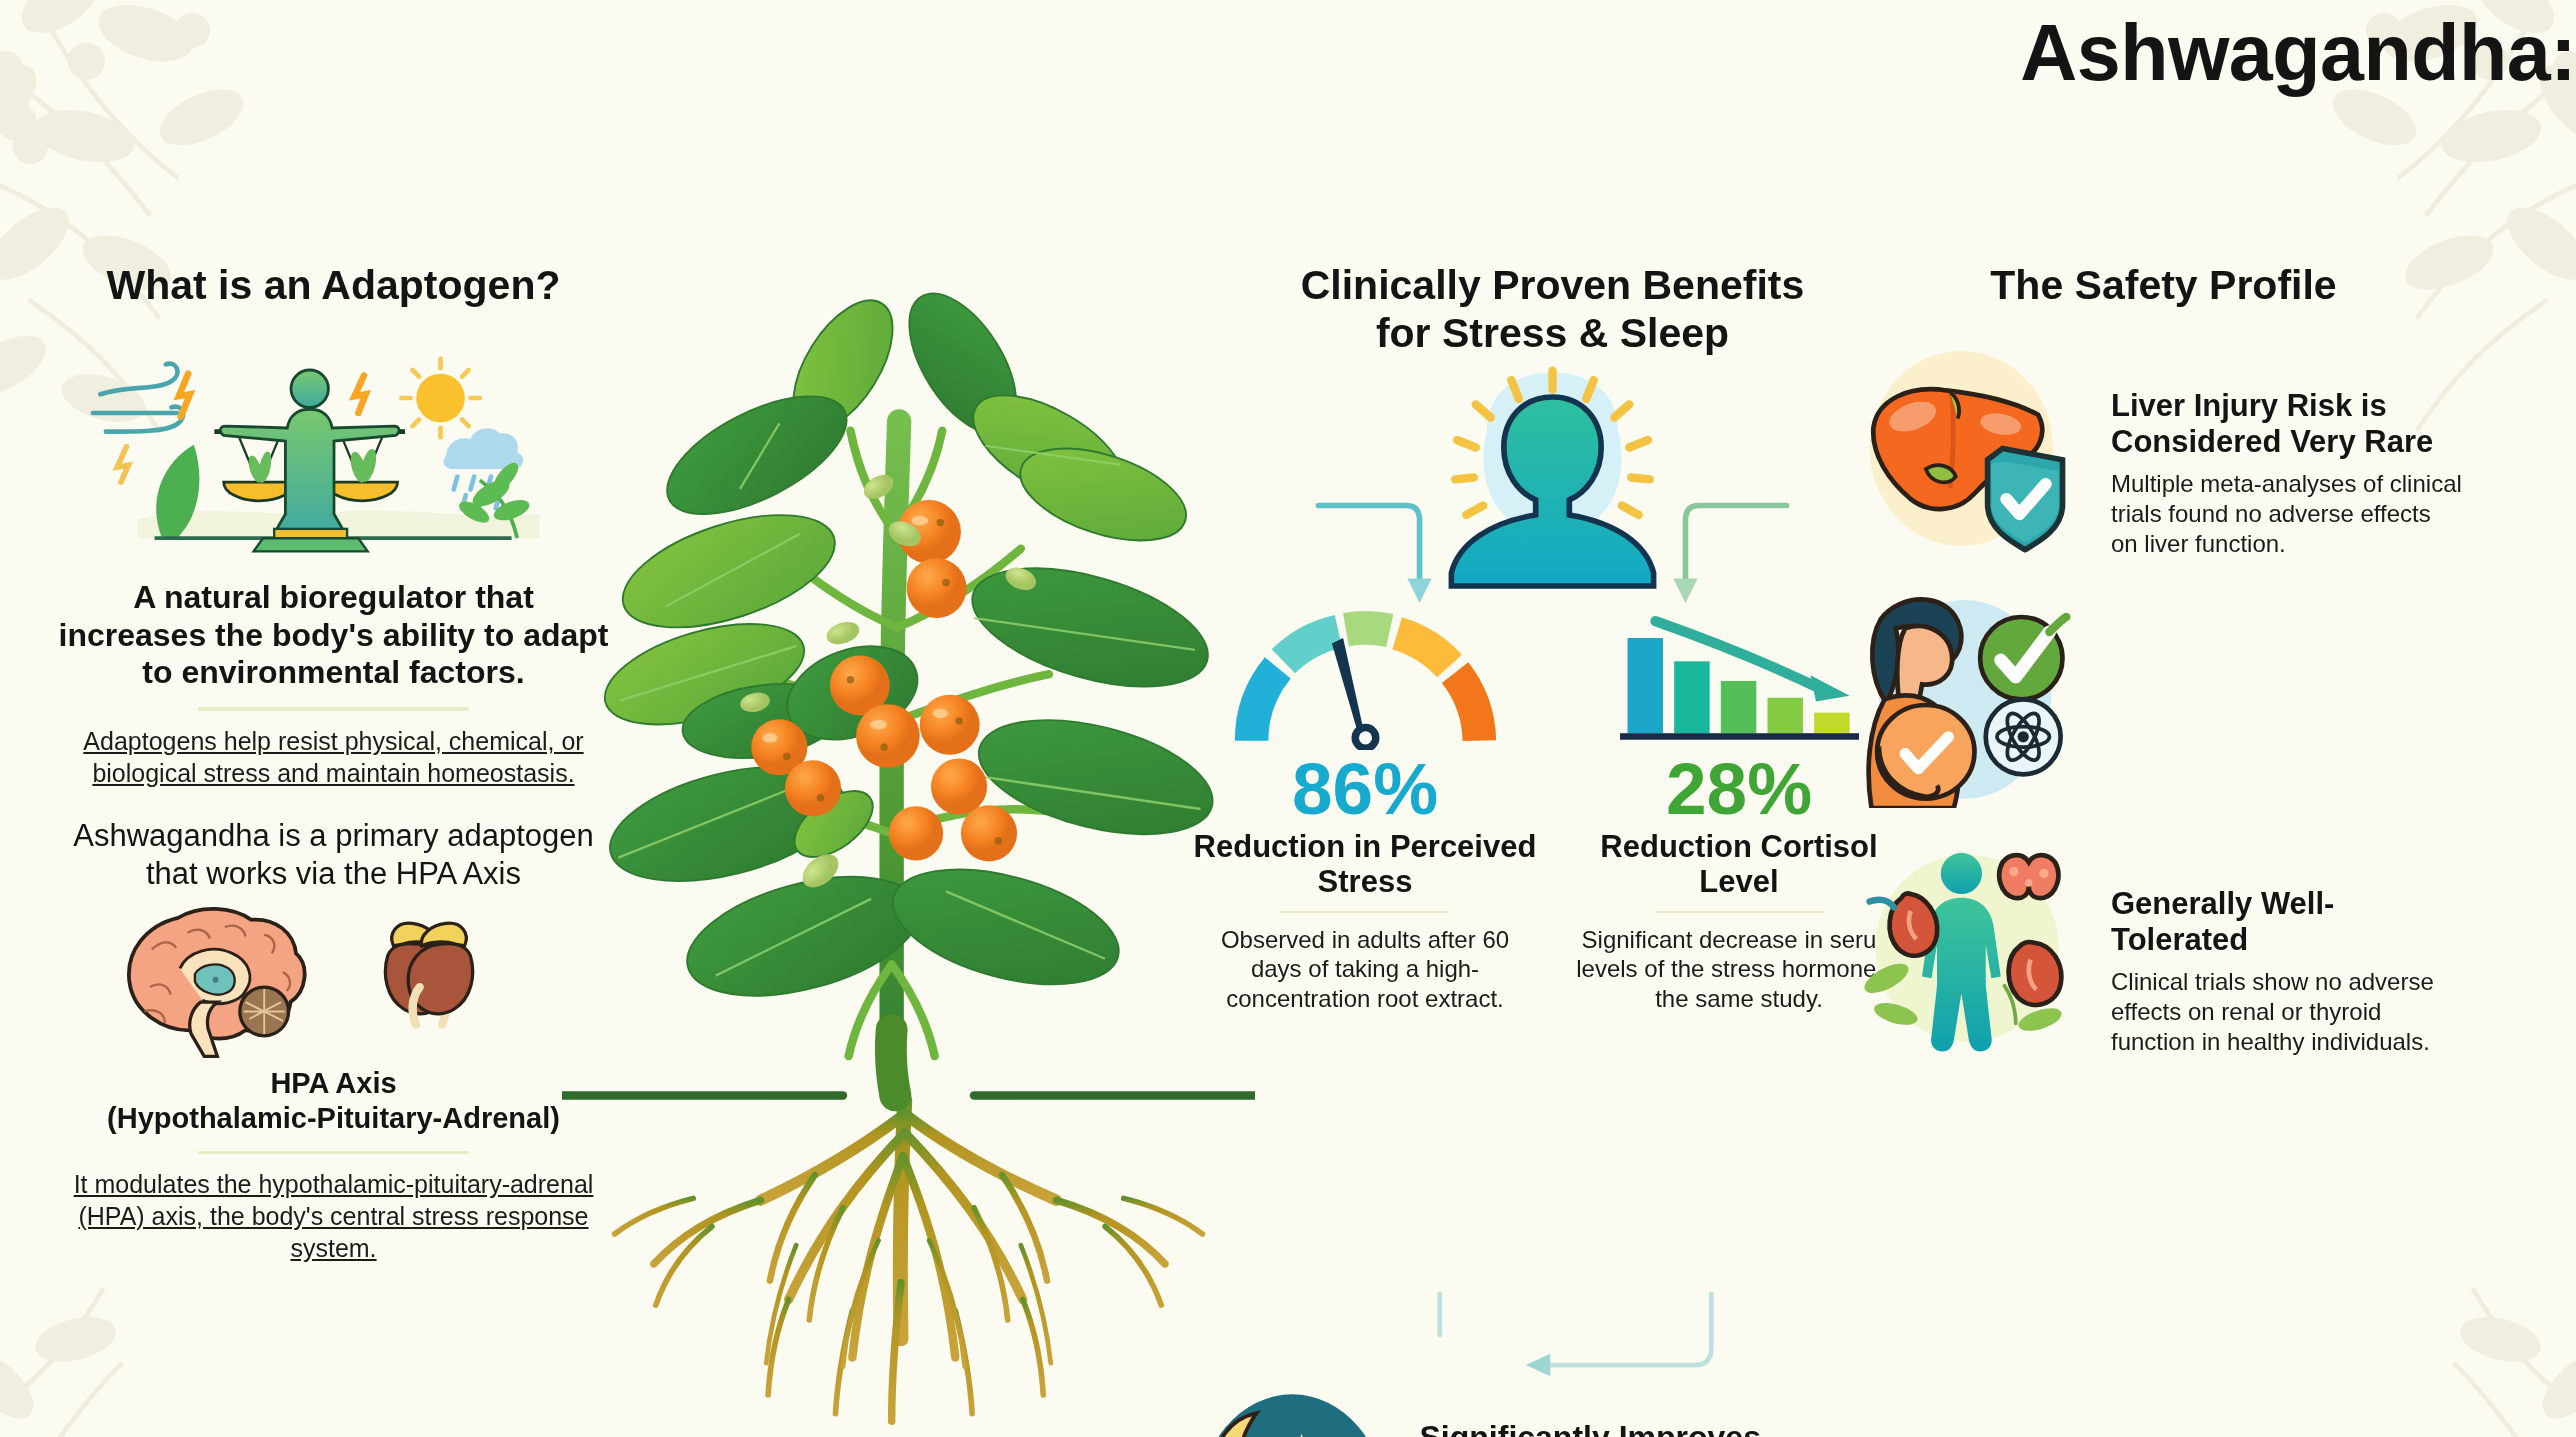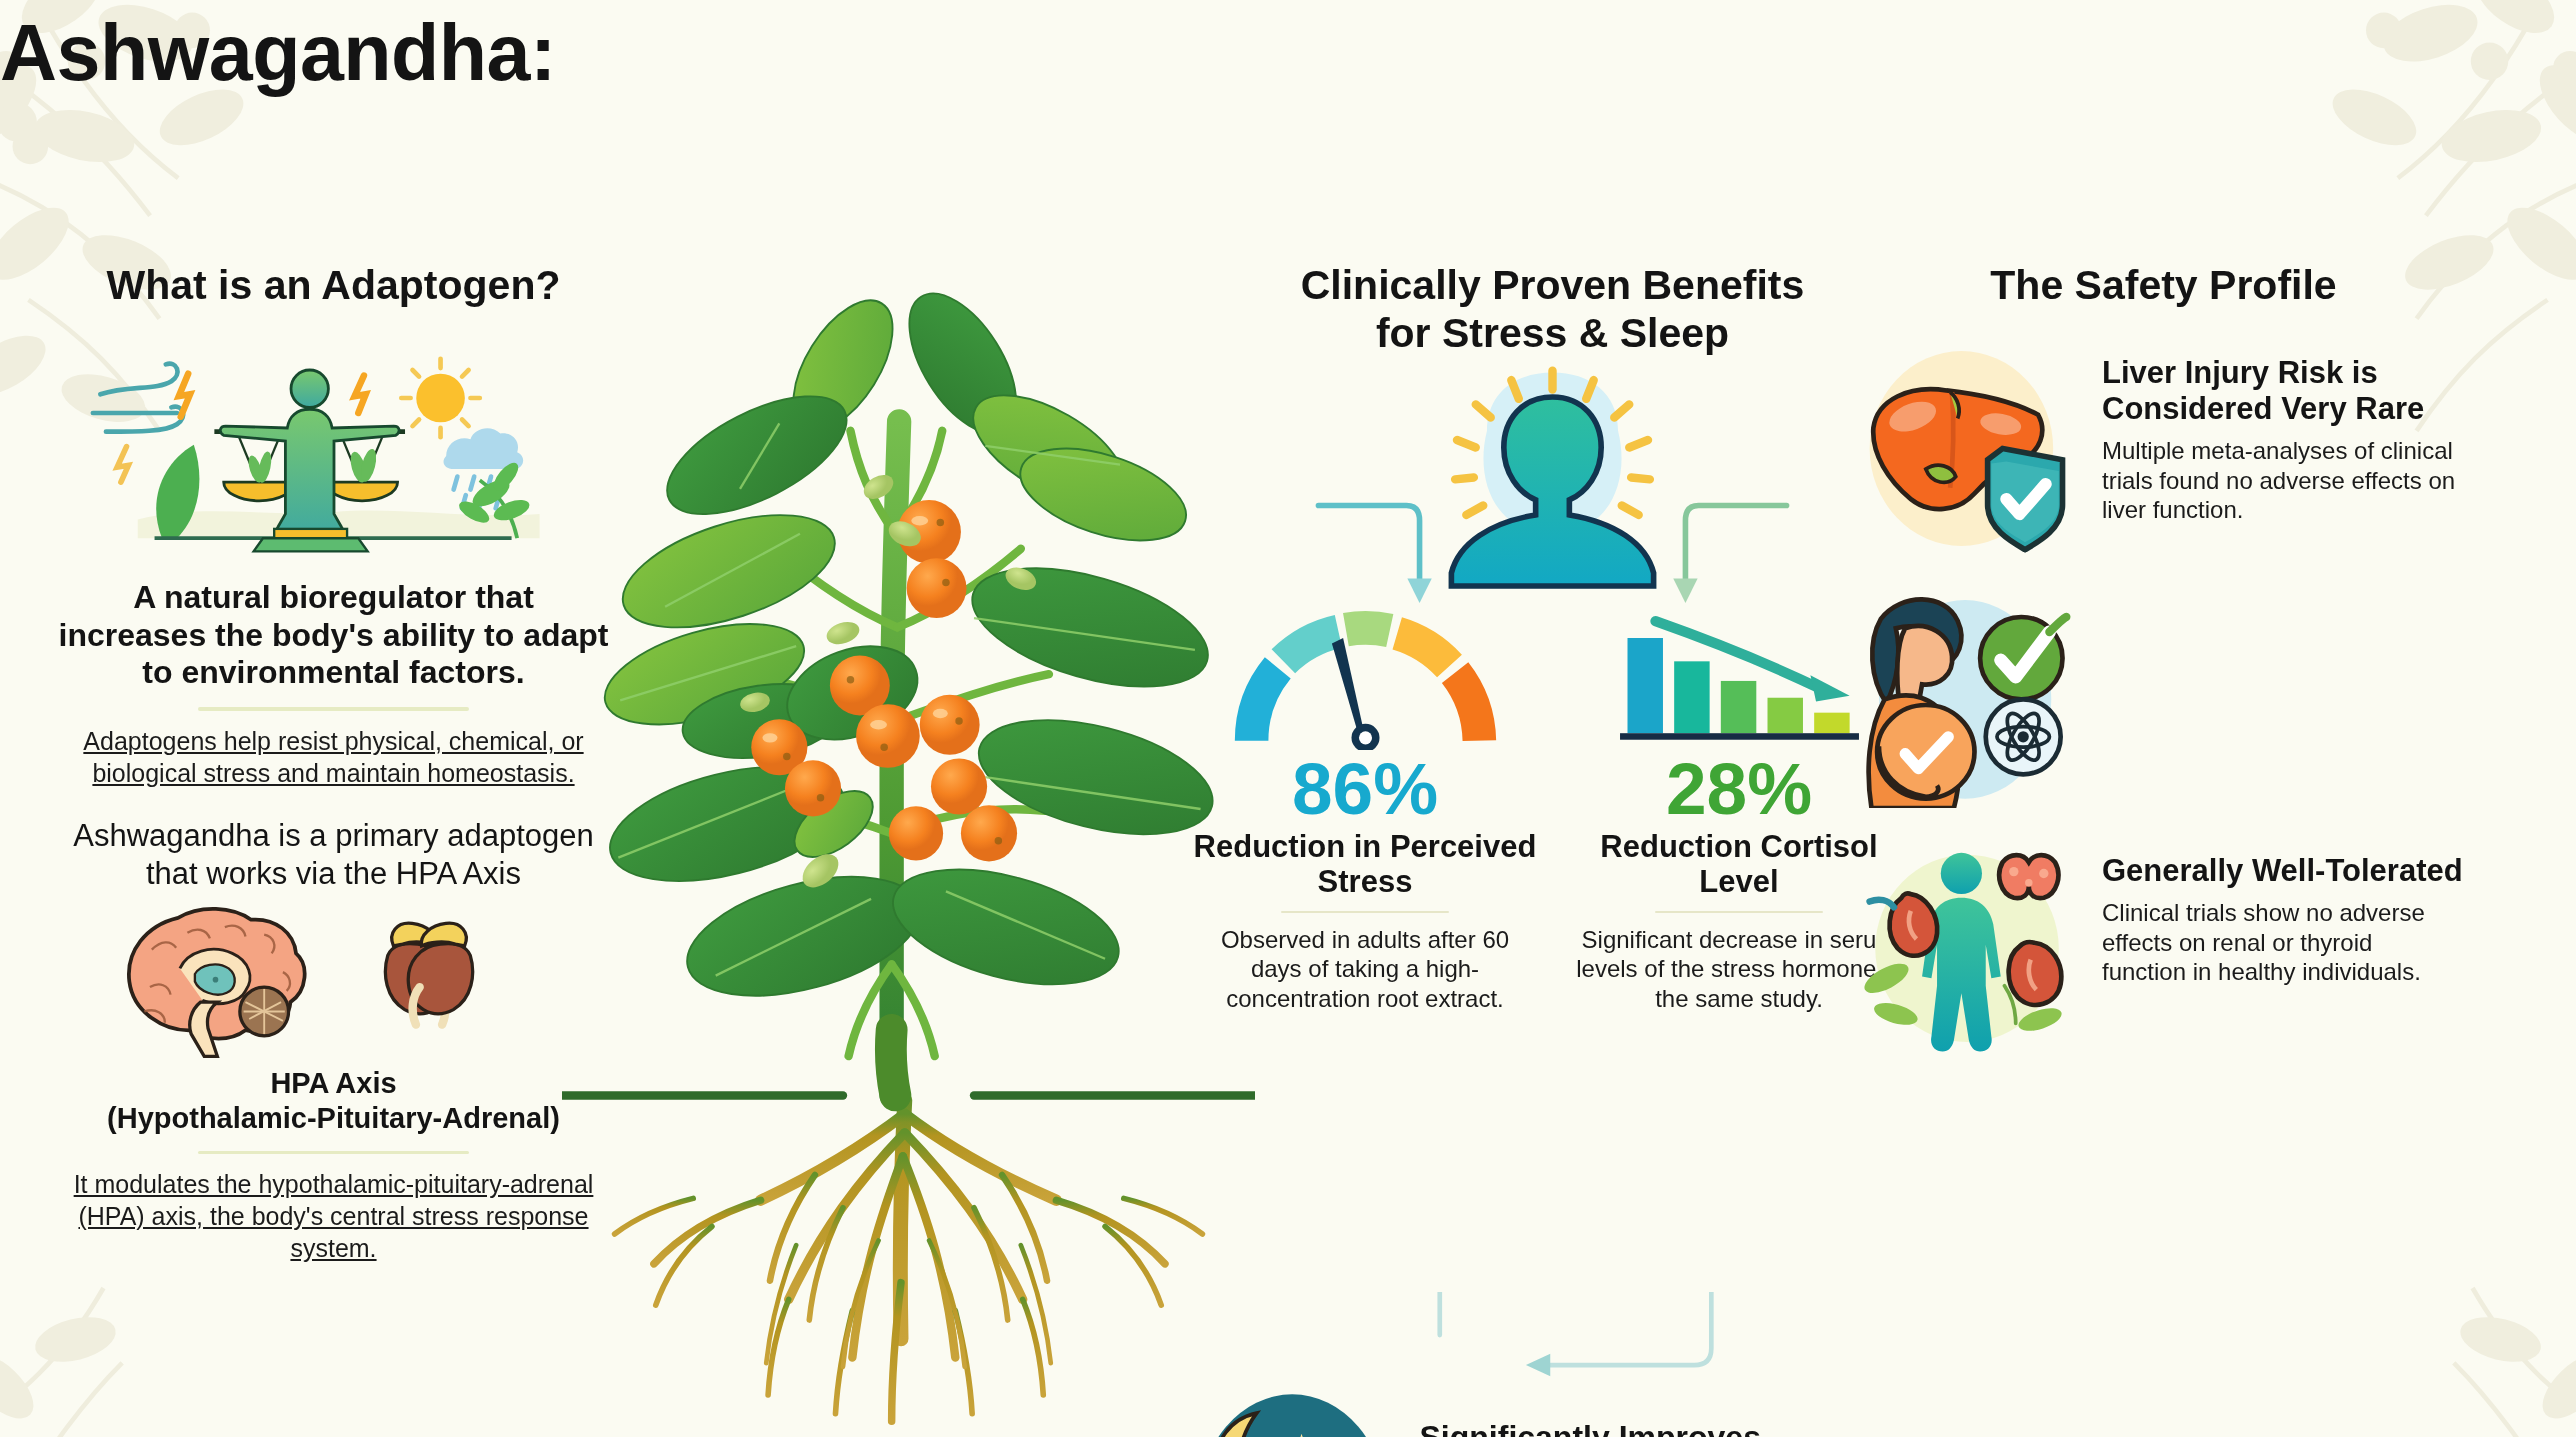--- a/index.html
+++ b/index.html
@@ -19,21 +19,21 @@
     position: absolute; pointer-events: none; opacity: 1;
   }
   .cb-tl { left: -28px; top: -37px; width: 403px; height: 524px; }
   .cb-tr { right: -28px; top: -37px; width: 403px; height: 524px; transform: scaleX(-1); }
   .cb-bl { left: -37px; bottom: -112px; width: 309px; height: 393px; transform: scaleY(-1); }
   .cb-br { right: -37px; bottom: -112px; width: 309px; height: 393px; transform: scale(-1,-1); }
 
   
   .title-block {
     position: absolute; left: 0; top: 11.2px; width: 2576px;
-    text-align: left;
+    text-align: right;
   }
   .title-line1 {
     font-size: 79px; font-weight: bold; color: #141414;
     letter-spacing: -0.5px; line-height: 1.06;
   }
   .title-line2 {
     font-size: 79px; font-weight: bold; color: #141414;
     letter-spacing: -0.5px; line-height: 1.15;
   }
 
@@ -93,21 +93,21 @@
     position: absolute; left: 0; top: 1114px; width: 749px;
     display: flex; align-items: flex-start; gap: 7.5px;
   }
   .sleep-art { width: 234px; height: 234px; flex: none; margin-top: 9.4px;}
   .sleep-text { padding-top: 43px; width: 403px; }
   .sleep-title {
     font-size: 32px; font-weight: bold; color: #141414; line-height: 1.14;
   }
 
   
-  .safety-item { display: flex; gap: 17px; margin-top: 28px; align-items: flex-start; }
+  .safety-item { display: flex; gap: 26px; margin-top: 28px; align-items: flex-end; }
   .safety-art { width: 221px; height: 221px; flex: none; }
   .safety-text { flex: 1; padding-top: 17px; }
   .safety-title {
     font-size: 31px; font-weight: bold; color: #141414; line-height: 1.16;
   }
   .safety-desc {
     font-size: 24px; color: #1b1b1b; line-height: 1.24; margin-top: 9.4px;
   }
 </style>
 </head>

